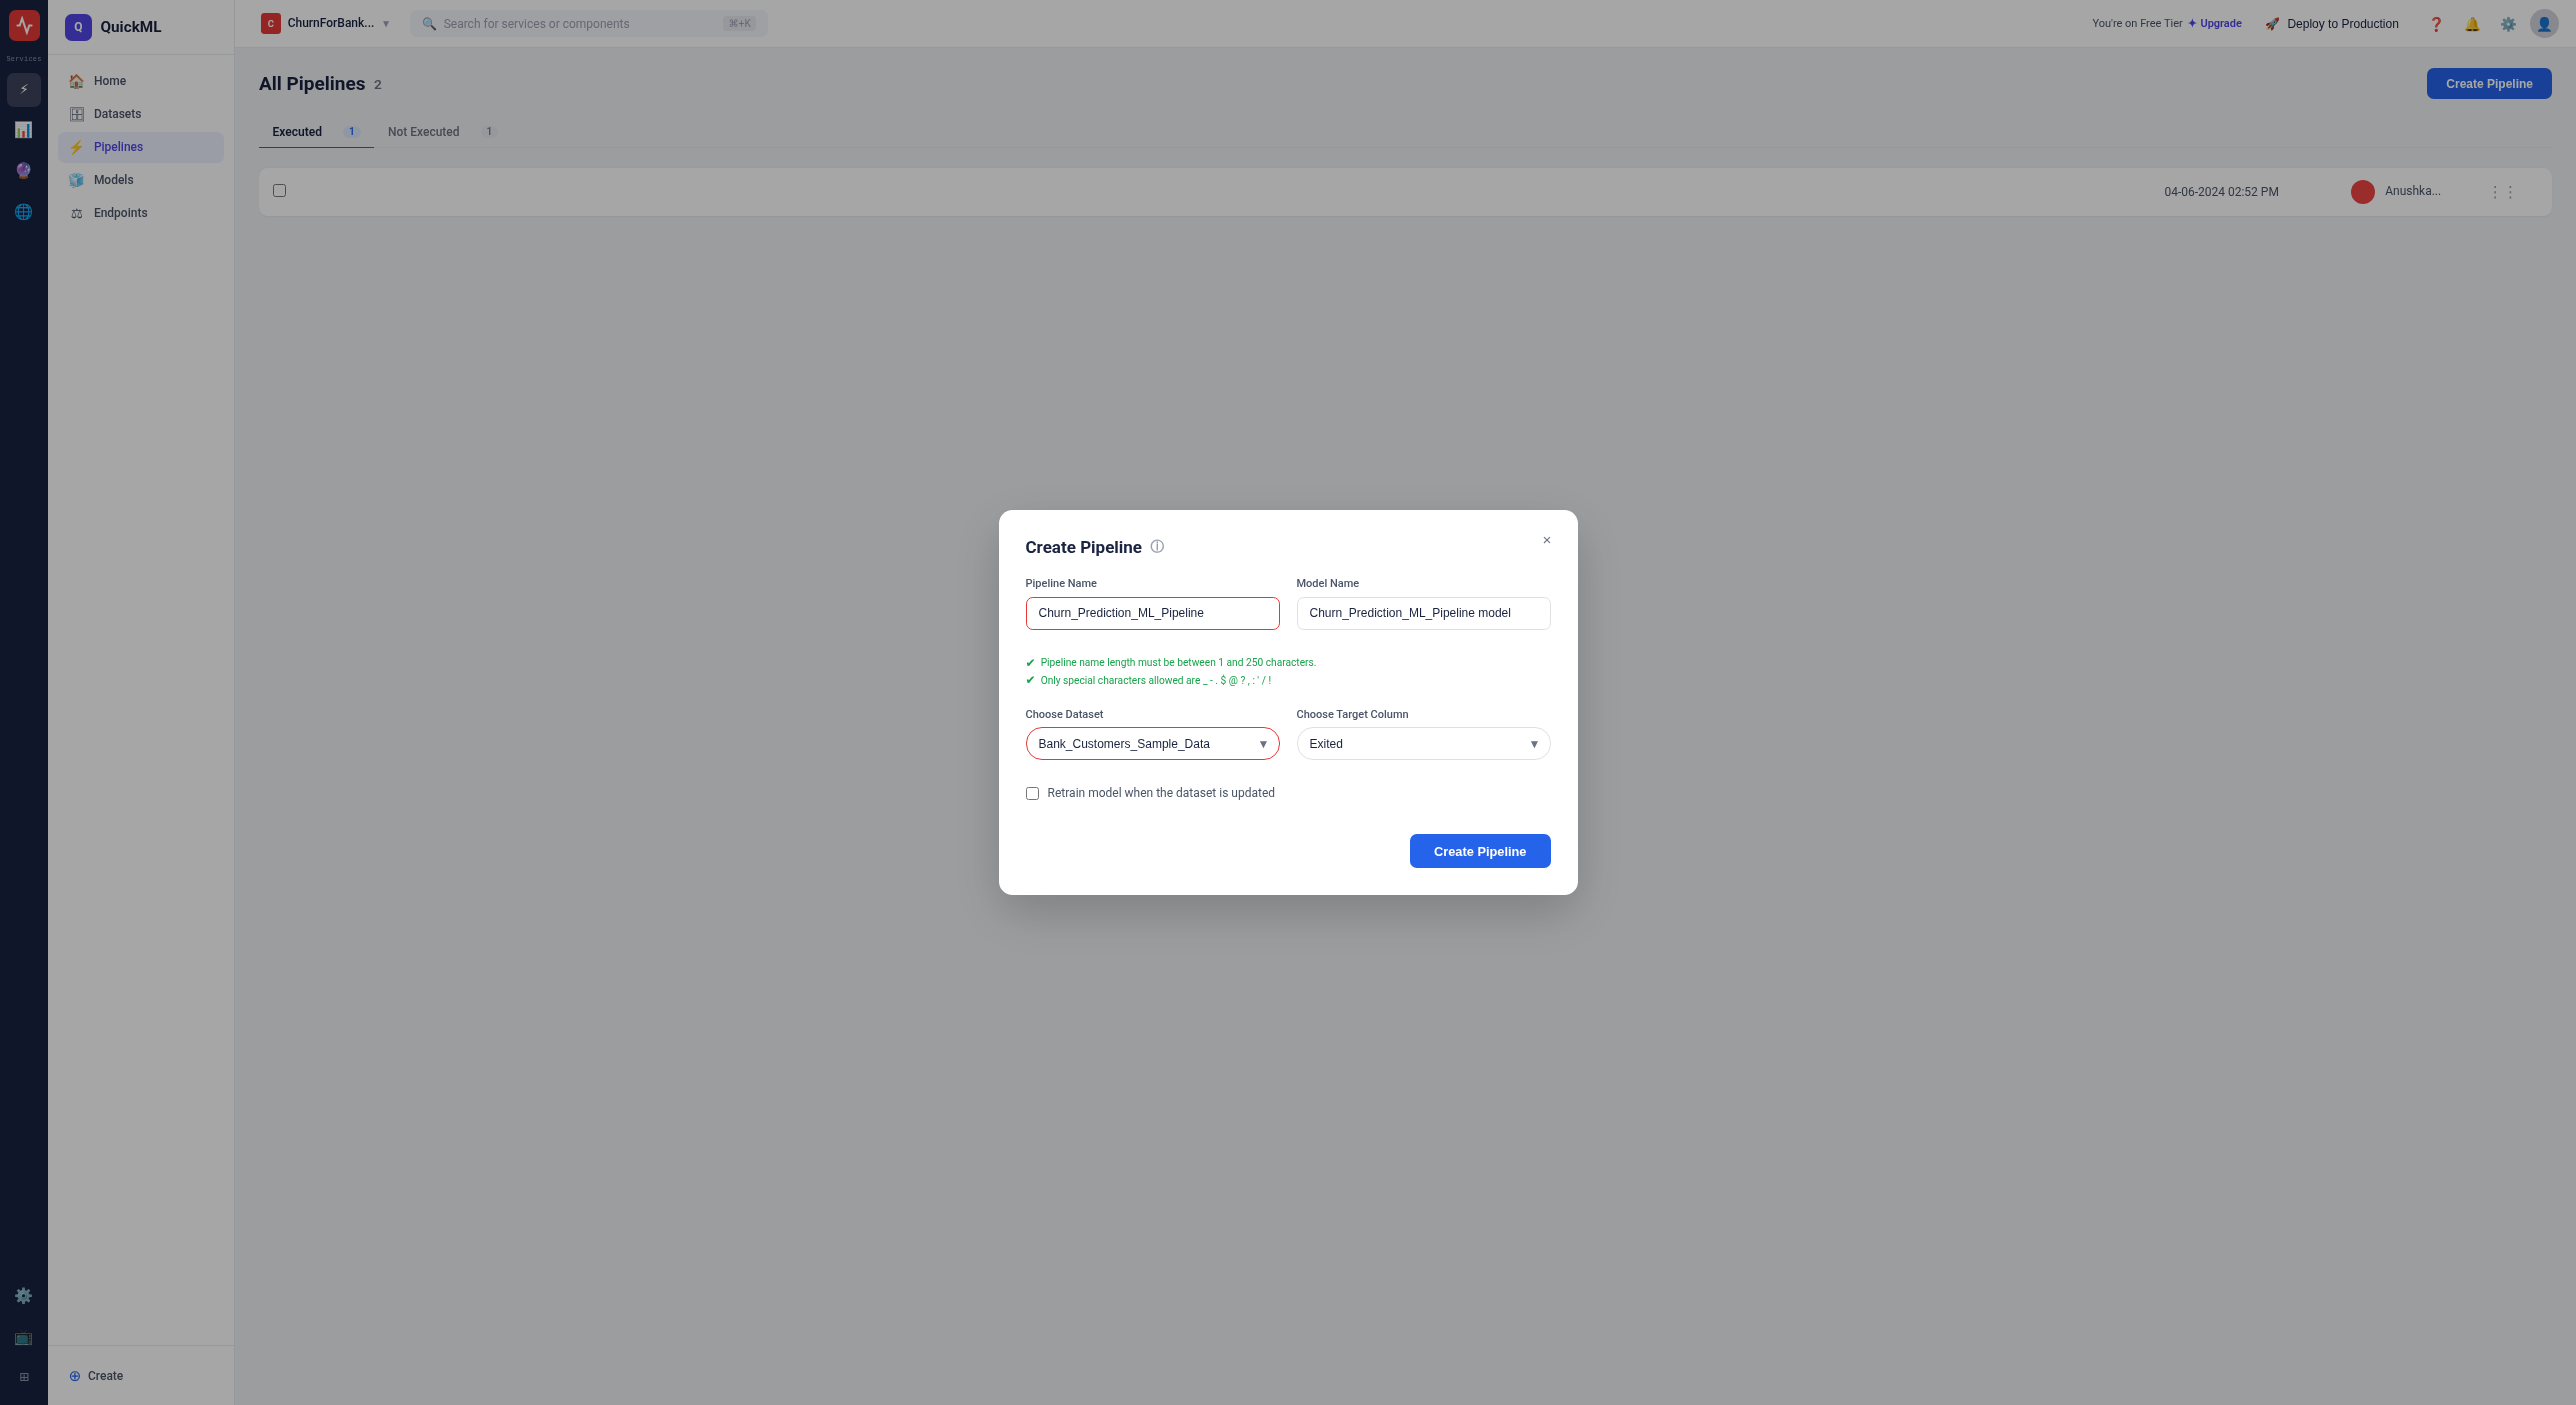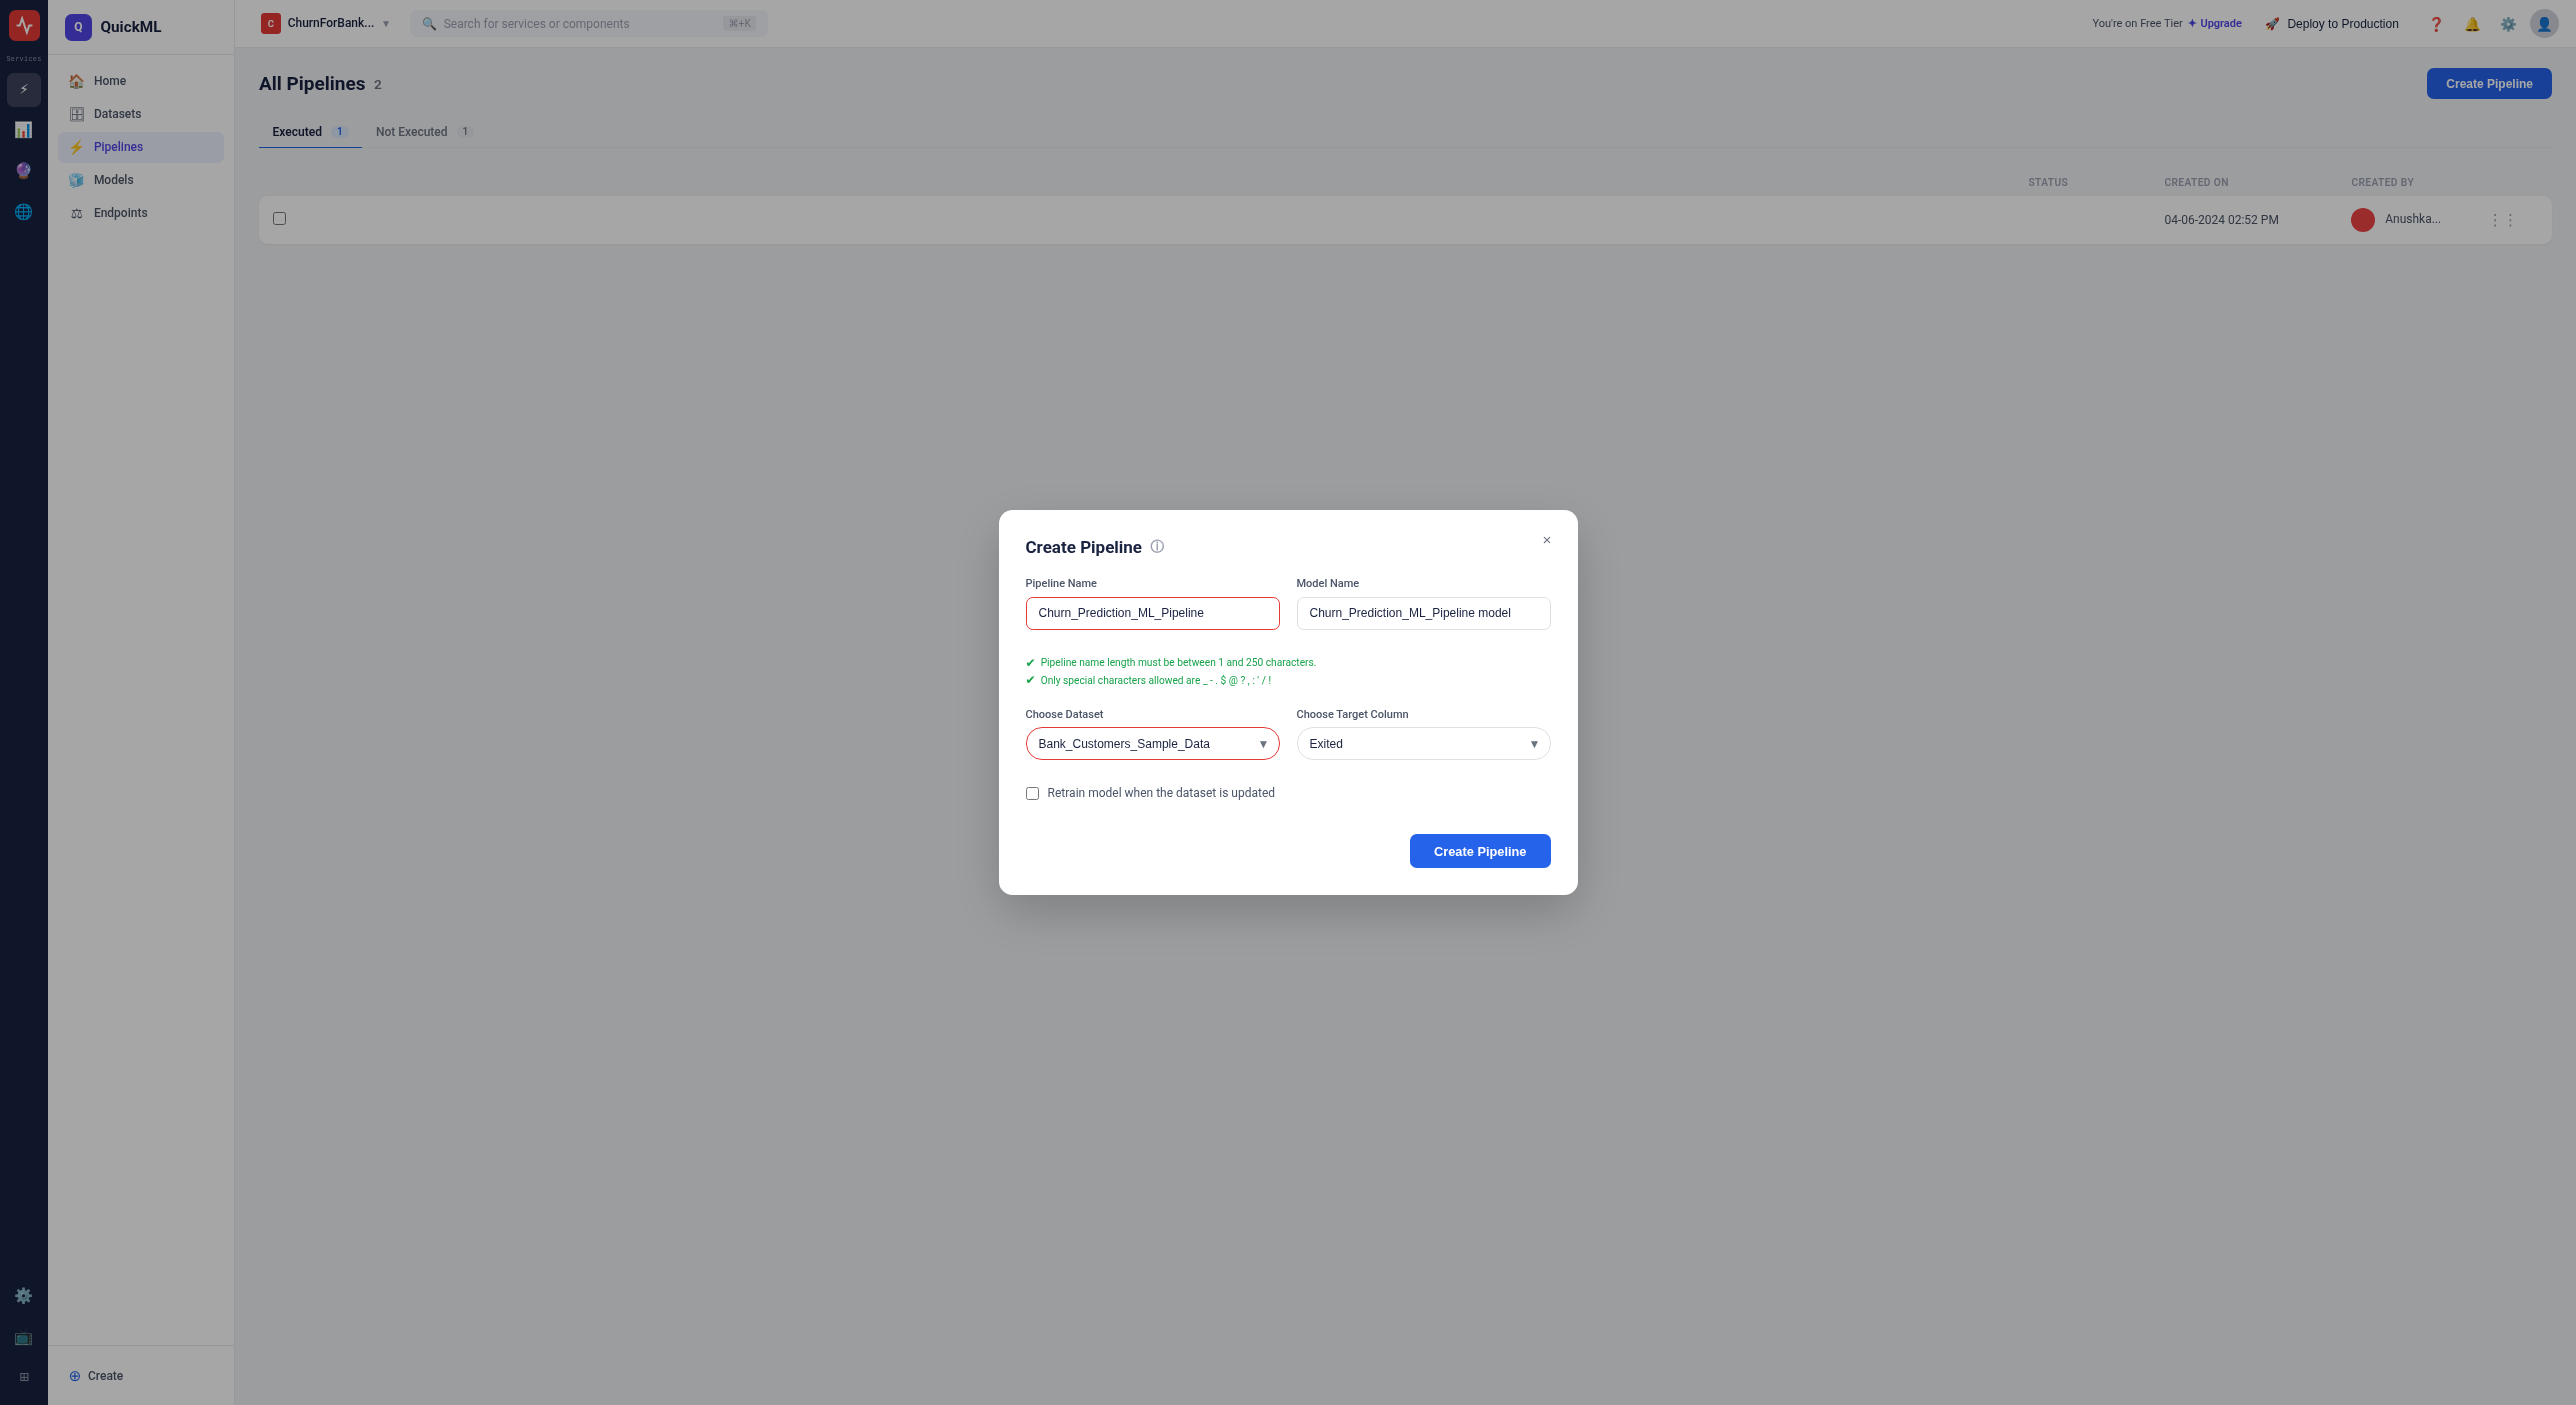--- a/index.html
+++ b/index.html
@@ -201,21 +201,21 @@
       display: flex; gap: 0;
       border-bottom: 1.7px solid #e8eaf0;
       margin-bottom: 20.4px;
     }
     .tab {
       padding: 8.5px 13.6px;
       font-size: 12px;
       font-weight: 500;
       color: #6b7280;
       cursor: pointer;
-      display: flex; align-items: center; gap: 9px;
+      display: flex; align-items: center; gap: 21px;
       border-bottom: 1.7px solid transparent;
       margin-bottom: -1.7px;
     }
     .tab.active { color: #1a2340; border-bottom-color: #2563eb; font-weight: 600; }
     .tab-count {
       background: #e8eaf0;
       border-radius: 8.5px;
       padding: 0.9px 6px;
       font-size: 10.2px;
     }
@@ -449,28 +449,20 @@
       <div class="tab active">
         <span>Executed</span>
         <span class="tab-count">1</span>
       </div>
       <div class="tab">
         <span>Not Executed</span>
         <span class="tab-count">1</span>
       </div>
     </div>
 
-    <div class="table-header">
-      <div class="col-check"></div>
-      <div class="col-name"></div>
-      <div class="col-status">Status</div>
-      <div class="col-created">Created On</div>
-      <div class="col-by">Created By</div>
-      <div class="col-actions"></div>
-    </div>
 
     <div class="table-row">
       <div class="col-check">
         <input type="checkbox" style="width: 13.6px; height: 13.6px;">
       </div>
       <div class="col-name"></div>
       <div class="col-status"></div>
       <div class="col-created" style="font-size:12px;color:#4a5568;">04-06-2024 02:52 PM</div>
       <div class="col-by" style="font-size:12px;color:#4a5568;">
         <span style="display:inline-block; width:24px; height:24px; background:#ef4444; border-radius:50%; margin-right:6.8px; vertical-align:middle;"></span>

